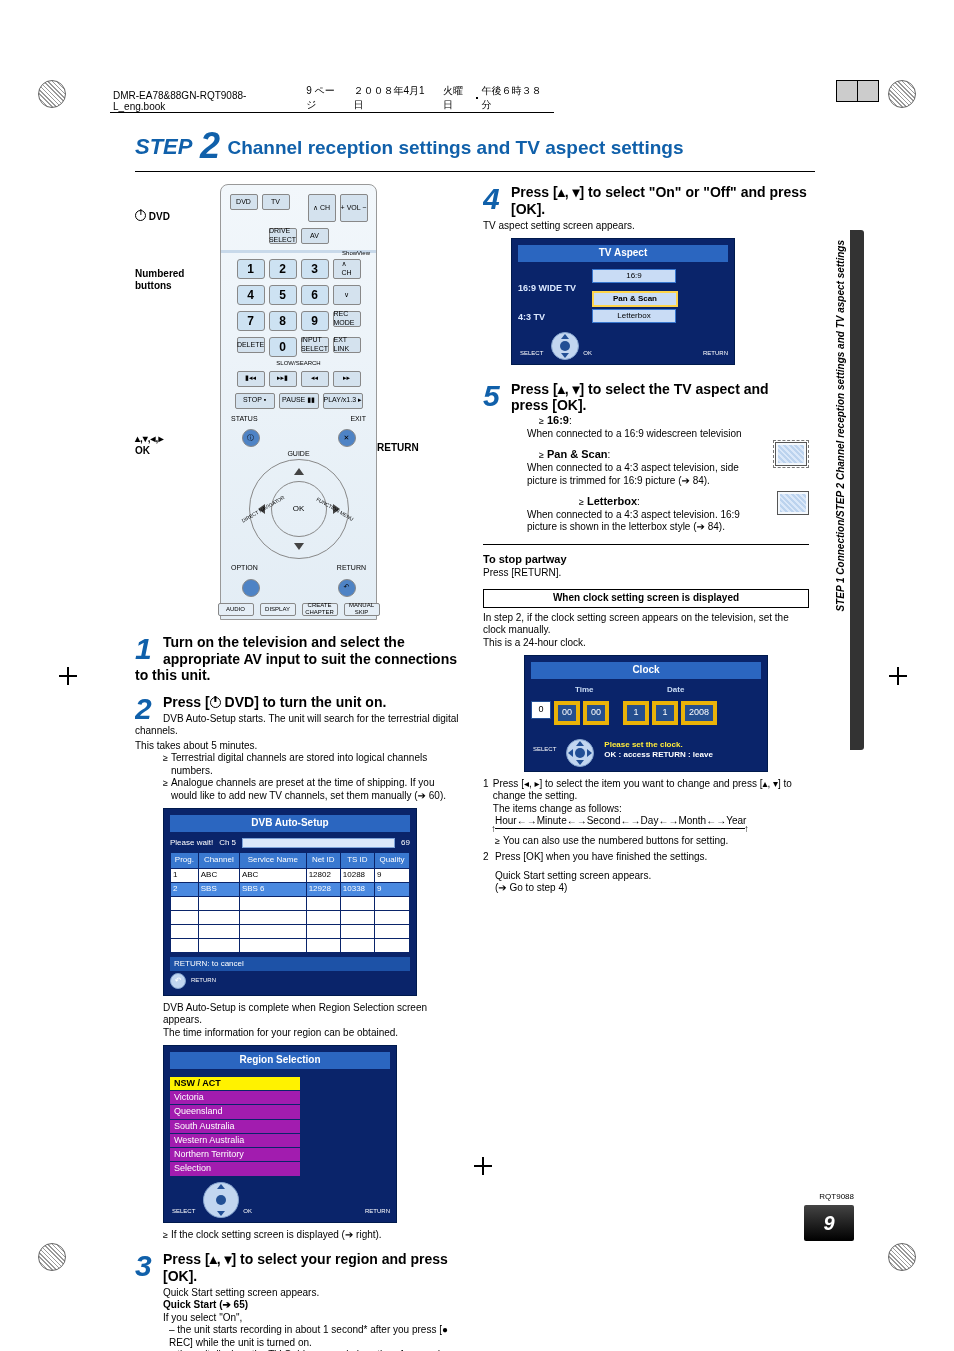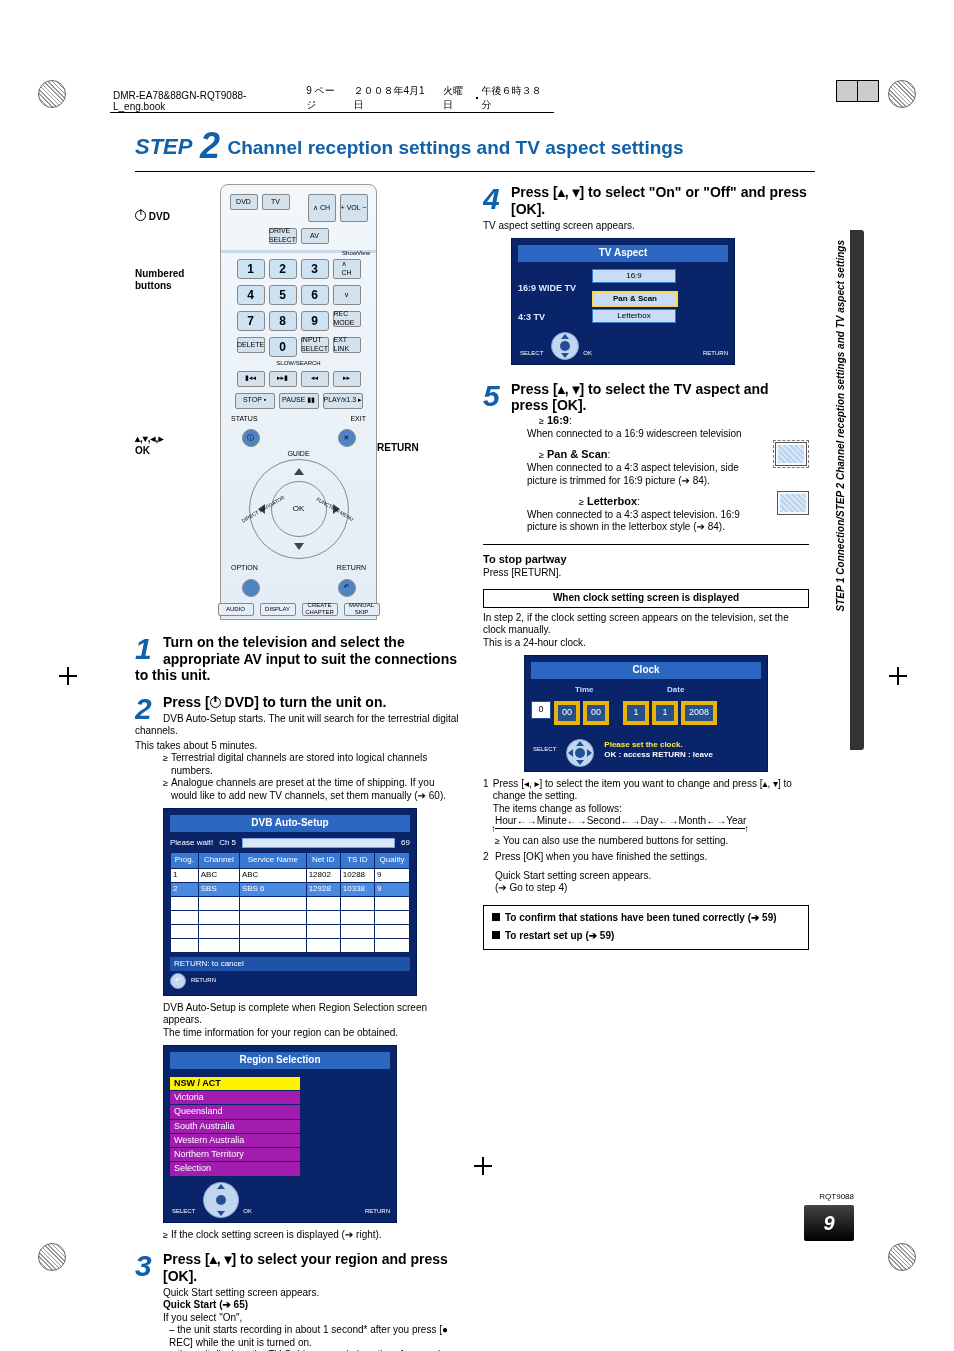--- a/index.html
+++ b/index.html
@@ -515,24 +515,19 @@
           </div>
         <div class="bul" style="margin-left:20px; margin-top:6px;">You can also use the numbered buttons for setting.</div>
         <div style="display:flex; margin-top:4px;">
             <div style="width:12px;">2</div>
             <div>Press [OK] when you have finished the settings.</div>
           </div>
         <div style="height:6px;"></div>
         <div style="margin-left:12px;">Quick Start setting screen appears.</div>
         <div style="margin-left:12px;">(➔ Go to step 4)</div>
 
-        <div class="note-box">
-          <div><span class="sqm"></span><b>To confirm that stations have been tuned correctly (➔ 59)</b></div>
-          <div style="height:6px;"></div>
-          <div><span class="sqm"></span><b>To restart set up (➔ 59)</b></div>
-        </div>
       </div>
     </div>
   </div>
 
   <div class="rqt">RQT9088</div>
   <div class="page-badge">9</div>
 </div>
 
 </body></html>

